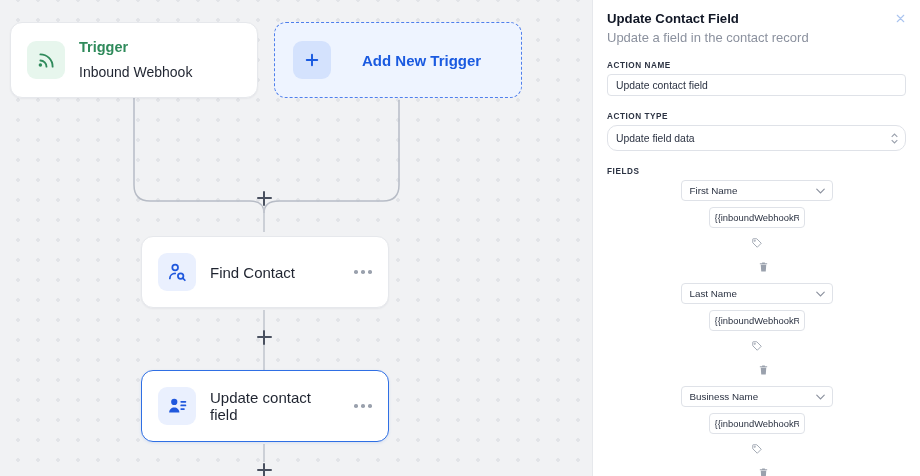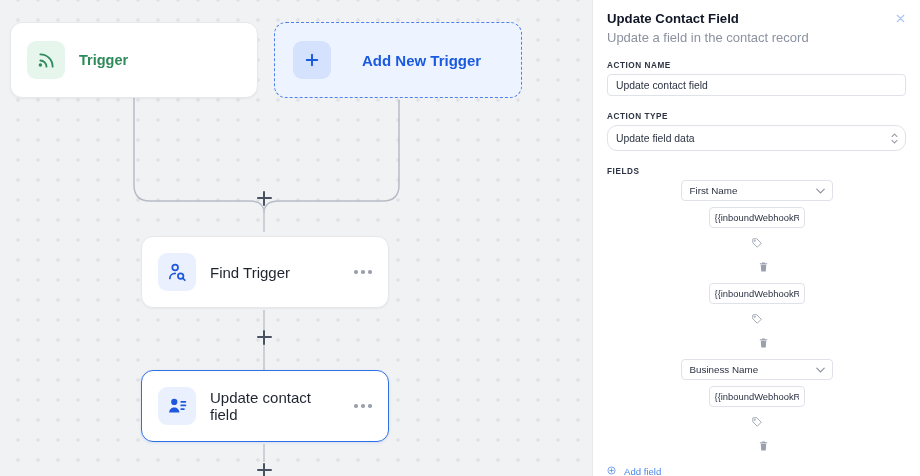--- a/index.html
+++ b/index.html
@@ -177,20 +177,21 @@
       <div class="trigger-card">
         <div class="trig-icon">
           <svg width="21" height="21" viewBox="0 0 24 24" fill="none" stroke="#2f8a5b" stroke-width="2.1" stroke-linecap="round">
             <path d="M5 19a2 2 0 100-4 2 2 0 000 4z" fill="#2f8a5b" stroke="none"></path>
             <path d="M5 12a7 7 0 017 7"></path>
             <path d="M5 5a14 14 0 0114 14"></path>
           </svg>
         </div>
         <div class="trig-text">
           <div class="trig-title">Trigger</div>
+          <div class="trig-sub">Inbound Webhook</div>
         </div>
       </div>
 
       <div class="add-trigger">
         <div class="add-sq">
           <svg width="18" height="18" viewBox="0 0 24 24" stroke="#1a5ae0" stroke-width="2.6" stroke-linecap="round">
             <path d="M12 5v14M5 12h14"></path>
           </svg>
         </div>
         <div class="add-label">Add New Trigger</div>
@@ -204,21 +205,21 @@
 
     <div class="node" style="left:141px; top:236px;">
       <div class="node-icon">
         <svg width="22" height="22" viewBox="0 0 24 24" fill="none" stroke="#2058dd" stroke-width="1.9" stroke-linecap="round" stroke-linejoin="round">
           <circle cx="10" cy="7" r="3.1"></circle>
           <path d="M4.2 19c0-3.3 2.7-5.4 5.8-5.4"></path>
           <circle cx="16" cy="16.4" r="3"></circle>
           <path d="M18.3 18.7L20.6 21"></path>
         </svg>
       </div>
-      <div class="node-label">Find Trigger</div>
+      <div class="node-label">Find Contact</div>
       <div class="dots">
           <i></i>
           <i></i>
           <i></i>
         </div>
     </div>
 
     <div class="node selected" style="left:141px; top:370px;">
       <div class="node-icon">
         <svg width="22" height="22" viewBox="0 0 24 24" fill="none">
@@ -288,20 +289,28 @@
           </svg>
         </div>
         <div class="ico-btn trash-btn">
           <svg width="11" height="12" viewBox="0 0 24 24" fill="#9aa1ad">
             <path d="M9 2h6v2h5v2H4V4h5V2zM6 7h12l-1 14.2a1 1 0 01-1 .8H8a1 1 0 01-1-.8L6 7z"></path>
           </svg>
         </div>
       </div>
 
       <div class="frow">
+        <div class="fsel">
+          <span>Last Name</span>
+          <span class="chev">
+            <svg width="9" height="6" viewBox="0 0 12 7" stroke="#8b919e" fill="none" stroke-width="1.5" stroke-linecap="round">
+                <path d="M1 1l5 5 5-5"></path>
+              </svg>
+          </span>
+        </div>
         <input class="fval" value="{{inboundWebhookRequest" style="">
         <div class="ico-btn">
           <svg width="12" height="12" viewBox="0 0 24 24" fill="none" stroke="#9aa1ad" stroke-width="1.8" stroke-linejoin="round">
             <path d="M3.5 11.5V4.5a1 1 0 011-1h7l9 9-8 8-9-9z"></path>
               <circle cx="7.6" cy="7.6" r="1.2"></circle>
           </svg>
         </div>
         <div class="ico-btn trash-btn">
           <svg width="11" height="12" viewBox="0 0 24 24" fill="#9aa1ad">
             <path d="M9 2h6v2h5v2H4V4h5V2zM6 7h12l-1 14.2a1 1 0 01-1 .8H8a1 1 0 01-1-.8L6 7z"></path>

